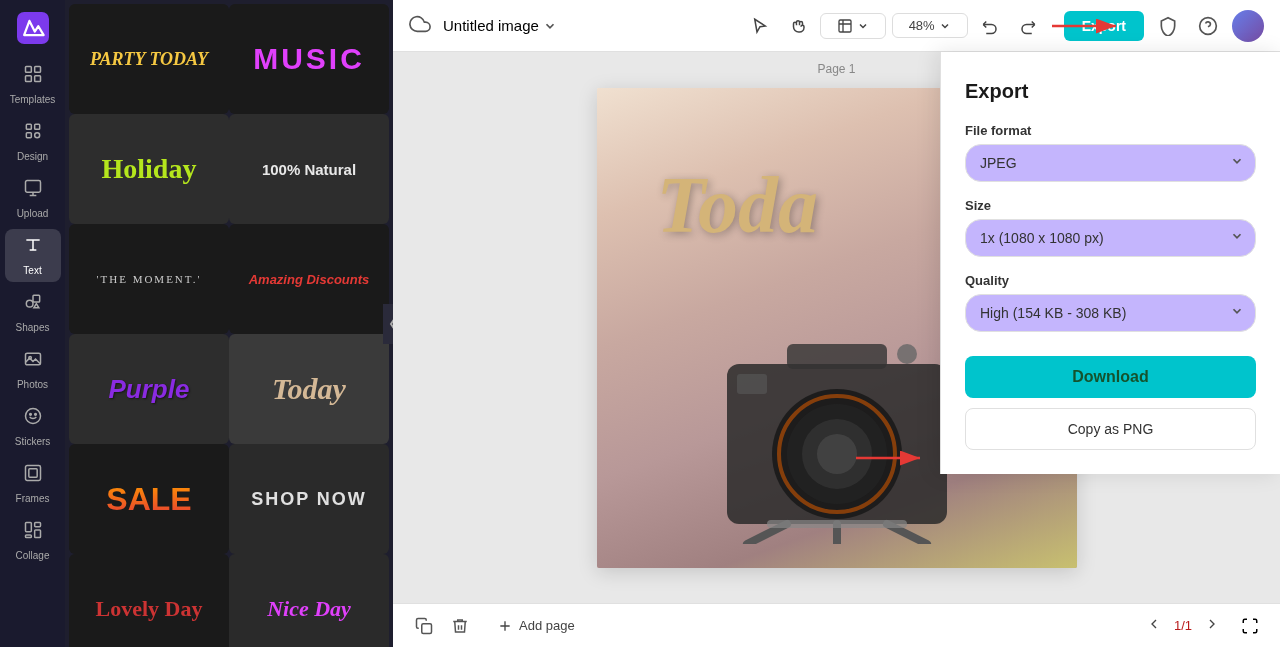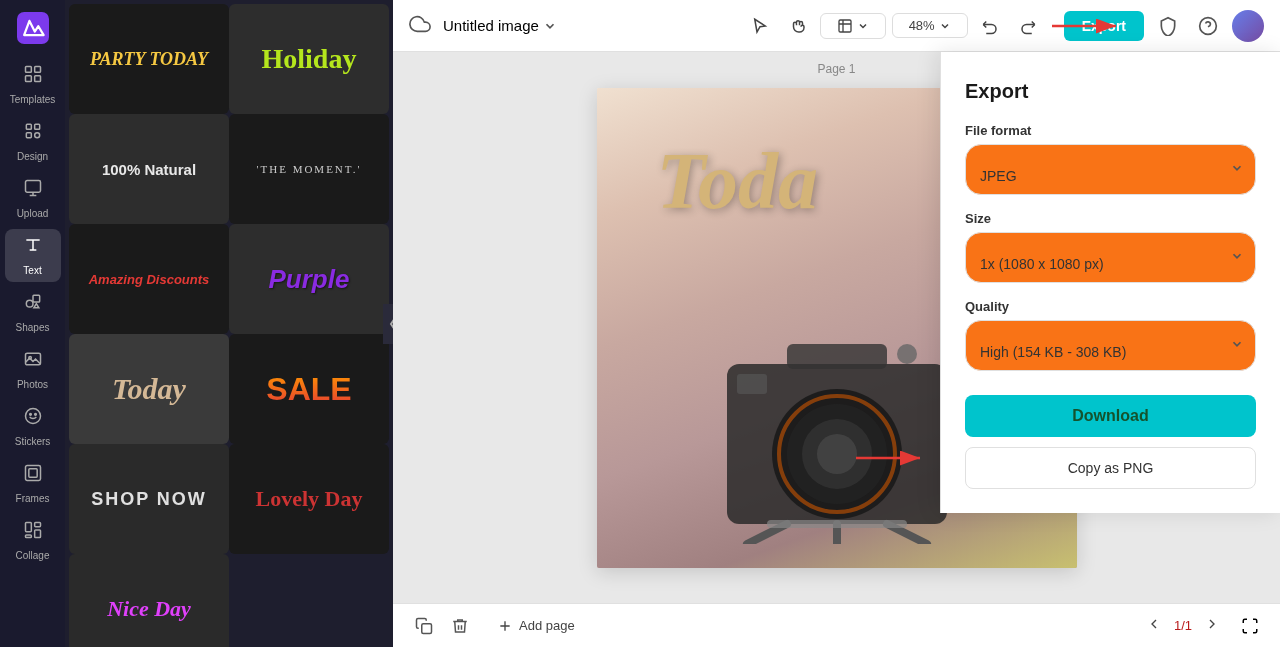--- a/index.html
+++ b/index.html
@@ -188,21 +188,21 @@
       border-radius: 2px;
       box-shadow: 0 4px 20px rgba(0,0,0,0.15);
       display: flex;
       align-items: flex-start;
       justify-content: flex-start;
       overflow: hidden;
       position: relative;
     }
     .canvas-text-overlay {
       position: absolute;
-      top: 48px;
+      top: 72px;
       left: 60px;
       font-family: Georgia, serif;
       font-size: 80px;
       color: #d4b478;
       font-style: italic;
       font-weight: bold;
       text-shadow: 2px 2px 8px rgba(0,0,0,0.3);
     }
 
     
@@ -265,26 +265,26 @@
       color: #333;
       margin-bottom: 6px;
       display: block;
     }
     .select-wrapper {
       position: relative;
       width: 100%;
     }
     .select-wrapper select {
       width: 100%;
-      padding: 23px 36px 10px 14px;
+      padding: 10px 36px 10px 14px;
       border: 1px solid #e0e0e0;
       border-radius: 16px;
       font-size: 14px;
       color: #333;
-      background: #f97316;
+      background: #c4b5fd;
       appearance: none;
       cursor: pointer;
       outline: none;
     }
     .select-arrow {
       position: absolute;
       right: 12px;
       top: 50%;
       transform: translateY(-50%);
       pointer-events: none;
@@ -442,20 +442,23 @@
     </svg>
     <span>Collage</span>
   </div>
 </div>
 
 <div class="panel">
   <div class="panel-grid">
 
     <div class="thumb thumb-party">
       <span style="color:#f5c842; font-family:Georgia,serif; font-style:italic; font-size:18px; text-align:center; padding:8px;">PARTY TODAY</span>
+    </div>
+    <div class="thumb thumb-music">
+      <span style="color:#e040fb; font-family:Impact,sans-serif; font-size:30px; letter-spacing:3px;">MUSIC</span>
     </div>
 
     <div class="thumb thumb-holiday">
       <span style="color:#b5e61d; font-family:Georgia,serif; font-weight:900; font-size:28px;">Holiday</span>
     </div>
     <div class="thumb thumb-natural">
       <span style="color:#e8e8e8; font-family:sans-serif; font-size:15px; font-weight:600;">100% Natural</span>
     </div>
 
     <div class="thumb thumb-moment">

